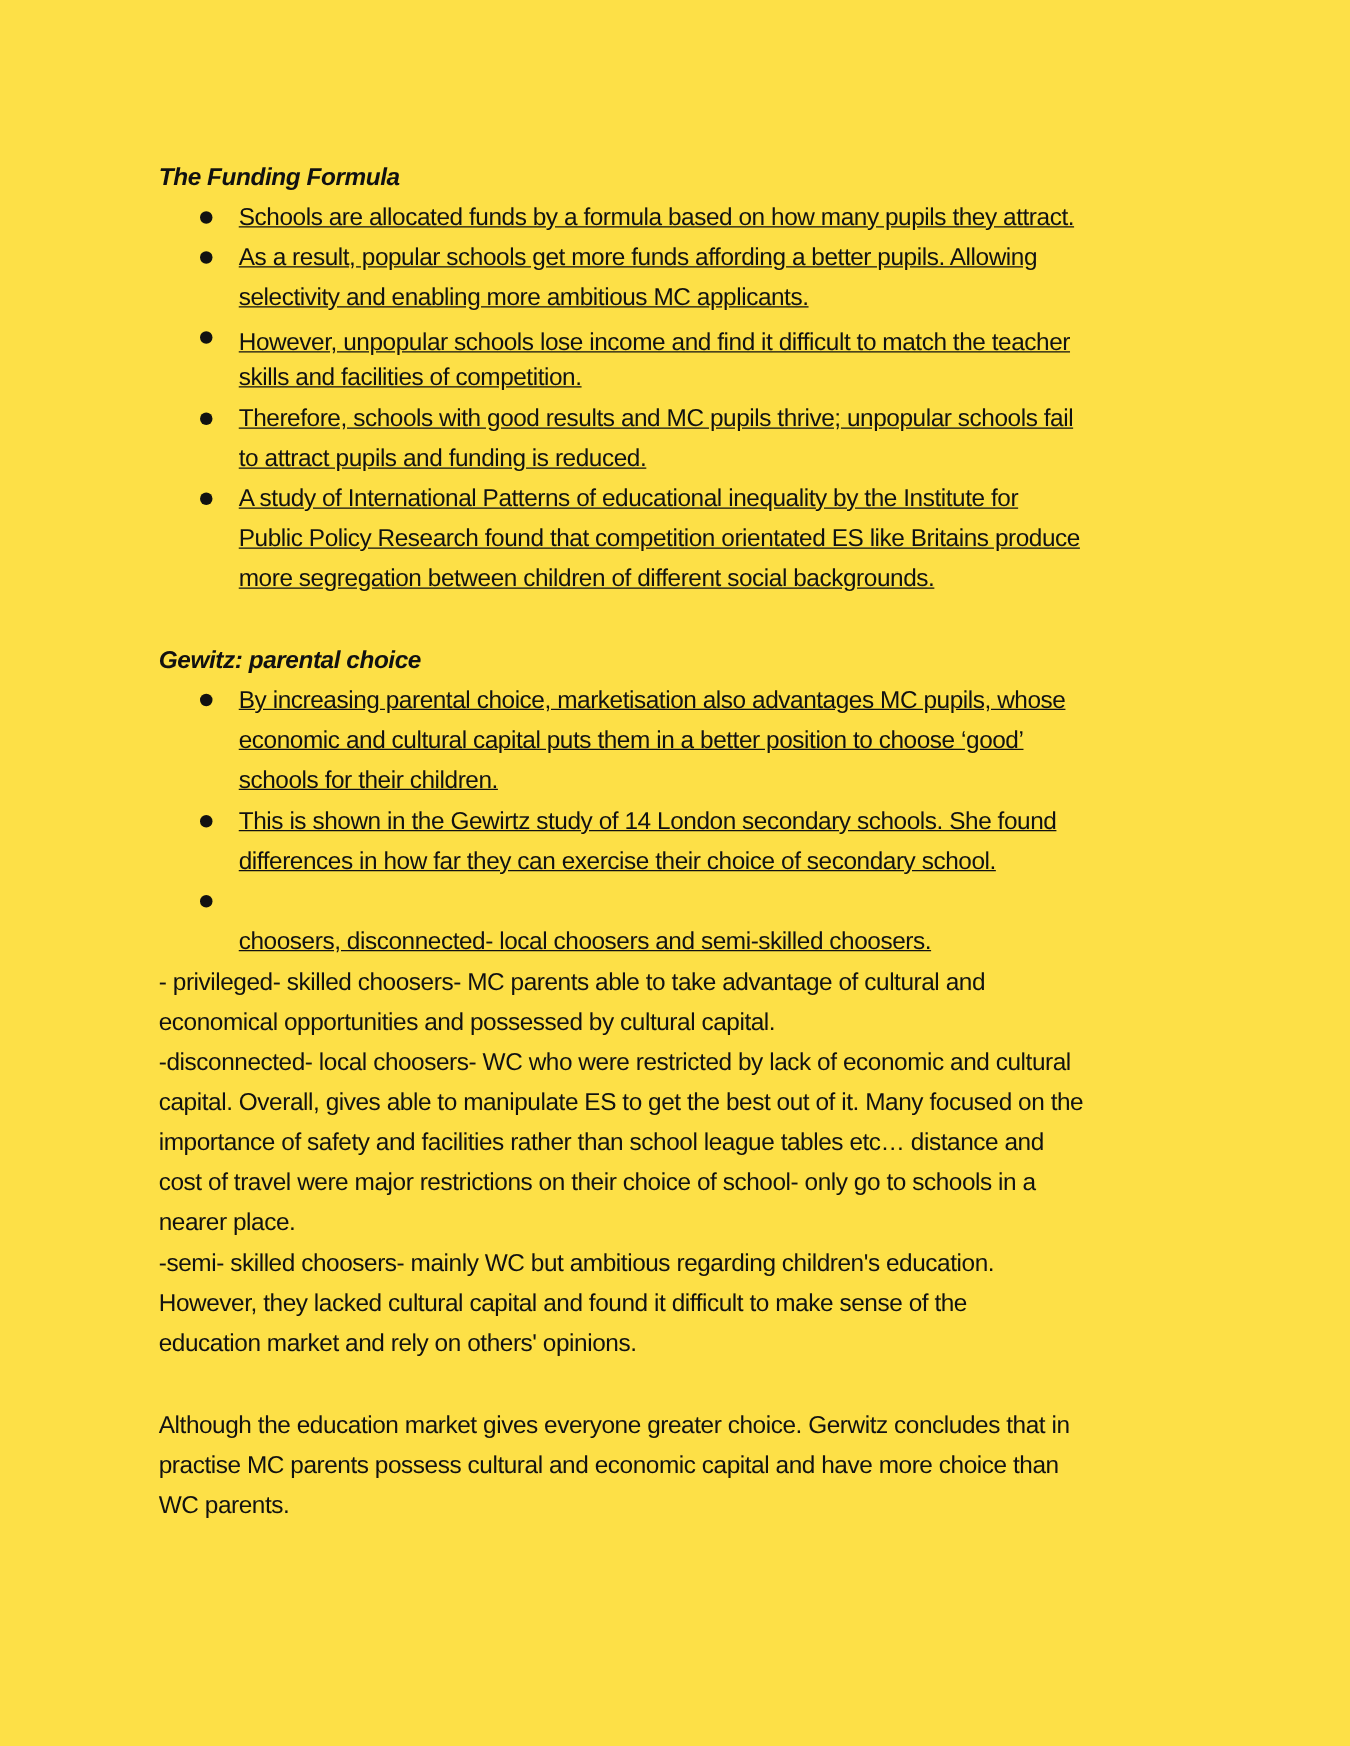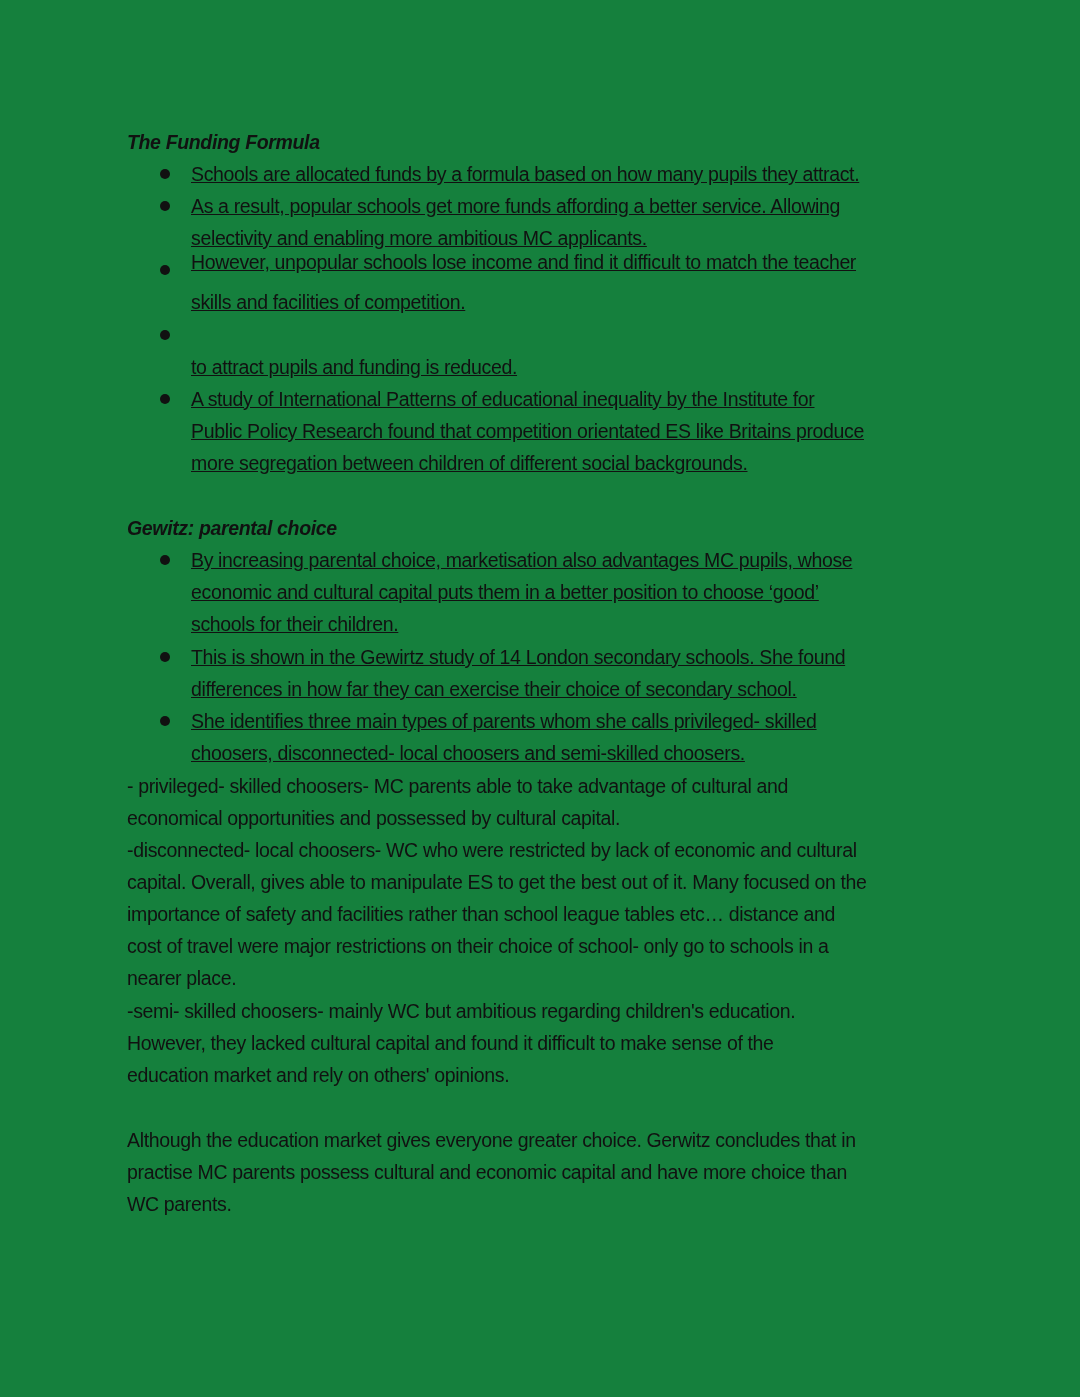--- a/index.html
+++ b/index.html
@@ -14,21 +14,21 @@
       overflow: hidden;
       font-family: "Liberation Sans", "DejaVu Sans", sans-serif;
       color: #111111;
     }
     .page {
       position: absolute;
       left: 0;
       top: 0;
       width: 1080px;
       height: 1397px;
-      background: #15803d;
+      background: #fde047;
     }
     .line {
       position: absolute;
       left: 127px;
       font-size: 19.5px;
       line-height: 32px;
       white-space: nowrap;
       letter-spacing: -0.35px;
     }
     .heading {
@@ -53,48 +53,48 @@
 <body>
 
 <div class="page">
 
   <div class="line heading" style="top:126px">The Funding Formula</div>
 
   <span class="bullet" style="top:169px"></span>
   <div class="line indent" style="top:158px">Schools are allocated funds by a formula based on how many pupils they attract.</div>
 
   <span class="bullet" style="top:201px"></span>
-  <div class="line indent" style="top:190px">As a result, popular schools get more funds affording a better service. Allowing</div>
+  <div class="line indent" style="top:190px">As a result, popular schools get more funds affording a better pupils. Allowing</div>
   <div class="line indent" style="top:222px">selectivity and enabling more ambitious MC applicants.</div>
 
   <span class="bullet" style="top:265px"></span>
-  <div class="line indent" style="top:246px">However, unpopular schools lose income and find it difficult to match the teacher</div>
+  <div class="line indent" style="top:258px">However, unpopular schools lose income and find it difficult to match the teacher</div>
   <div class="line indent" style="top:286px">skills and facilities of competition.</div>
 
   <span class="bullet" style="top:330px"></span>
+  <div class="line indent" style="top:319px">Therefore, schools with good results and MC pupils thrive; unpopular schools fail</div>
   <div class="line indent" style="top:351px">to attract pupils and funding is reduced.</div>
 
   <span class="bullet" style="top:394px"></span>
   <div class="line indent" style="top:383px">A study of International Patterns of educational inequality by the Institute for</div>
   <div class="line indent" style="top:415px">Public Policy Research found that competition orientated ES like Britains produce</div>
   <div class="line indent" style="top:447px">more segregation between children of different social backgrounds.</div>
 
   <div class="line heading" style="top:512px">Gewitz: parental choice</div>
 
   <span class="bullet" style="top:555px"></span>
   <div class="line indent" style="top:544px">By increasing parental choice, marketisation also advantages MC pupils, whose</div>
   <div class="line indent" style="top:576px">economic and cultural capital puts them in a better position to choose ‘good’</div>
   <div class="line indent" style="top:608px">schools for their children.</div>
 
   <span class="bullet" style="top:652px"></span>
   <div class="line indent" style="top:641px">This is shown in the Gewirtz study of 14 London secondary schools. She found</div>
   <div class="line indent" style="top:673px">differences in how far they can exercise their choice of secondary school.</div>
 
   <span class="bullet" style="top:716px"></span>
-  <div class="line indent" style="top:705px">She identifies three main types of parents whom she calls privileged- skilled</div>
   <div class="line indent" style="top:737px">choosers, disconnected- local choosers and semi-skilled choosers.</div>
 
   <div class="line" style="top:770px"><span>- </span><b>privileged- skilled choosers-</b><span> MC parents able to take advantage of cultural and</span></div>
   <div class="line" style="top:802px">economical opportunities and possessed by cultural capital.</div>
 
   <div class="line" style="top:834px"><span>-</span><b>disconnected- local choosers-</b><span> WC who were restricted by lack of economic and cultural</span></div>
   <div class="line" style="top:866px">capital. Overall, gives able to manipulate ES to get the best out of it. Many focused on the</div>
   <div class="line" style="top:930px">cost of travel were major restrictions on their choice of school- only go to schools in a</div>
   <div class="line" style="top:898px">importance of safety and facilities rather than school league tables etc… distance and</div>
   <div class="line" style="top:962px">nearer place.</div>

